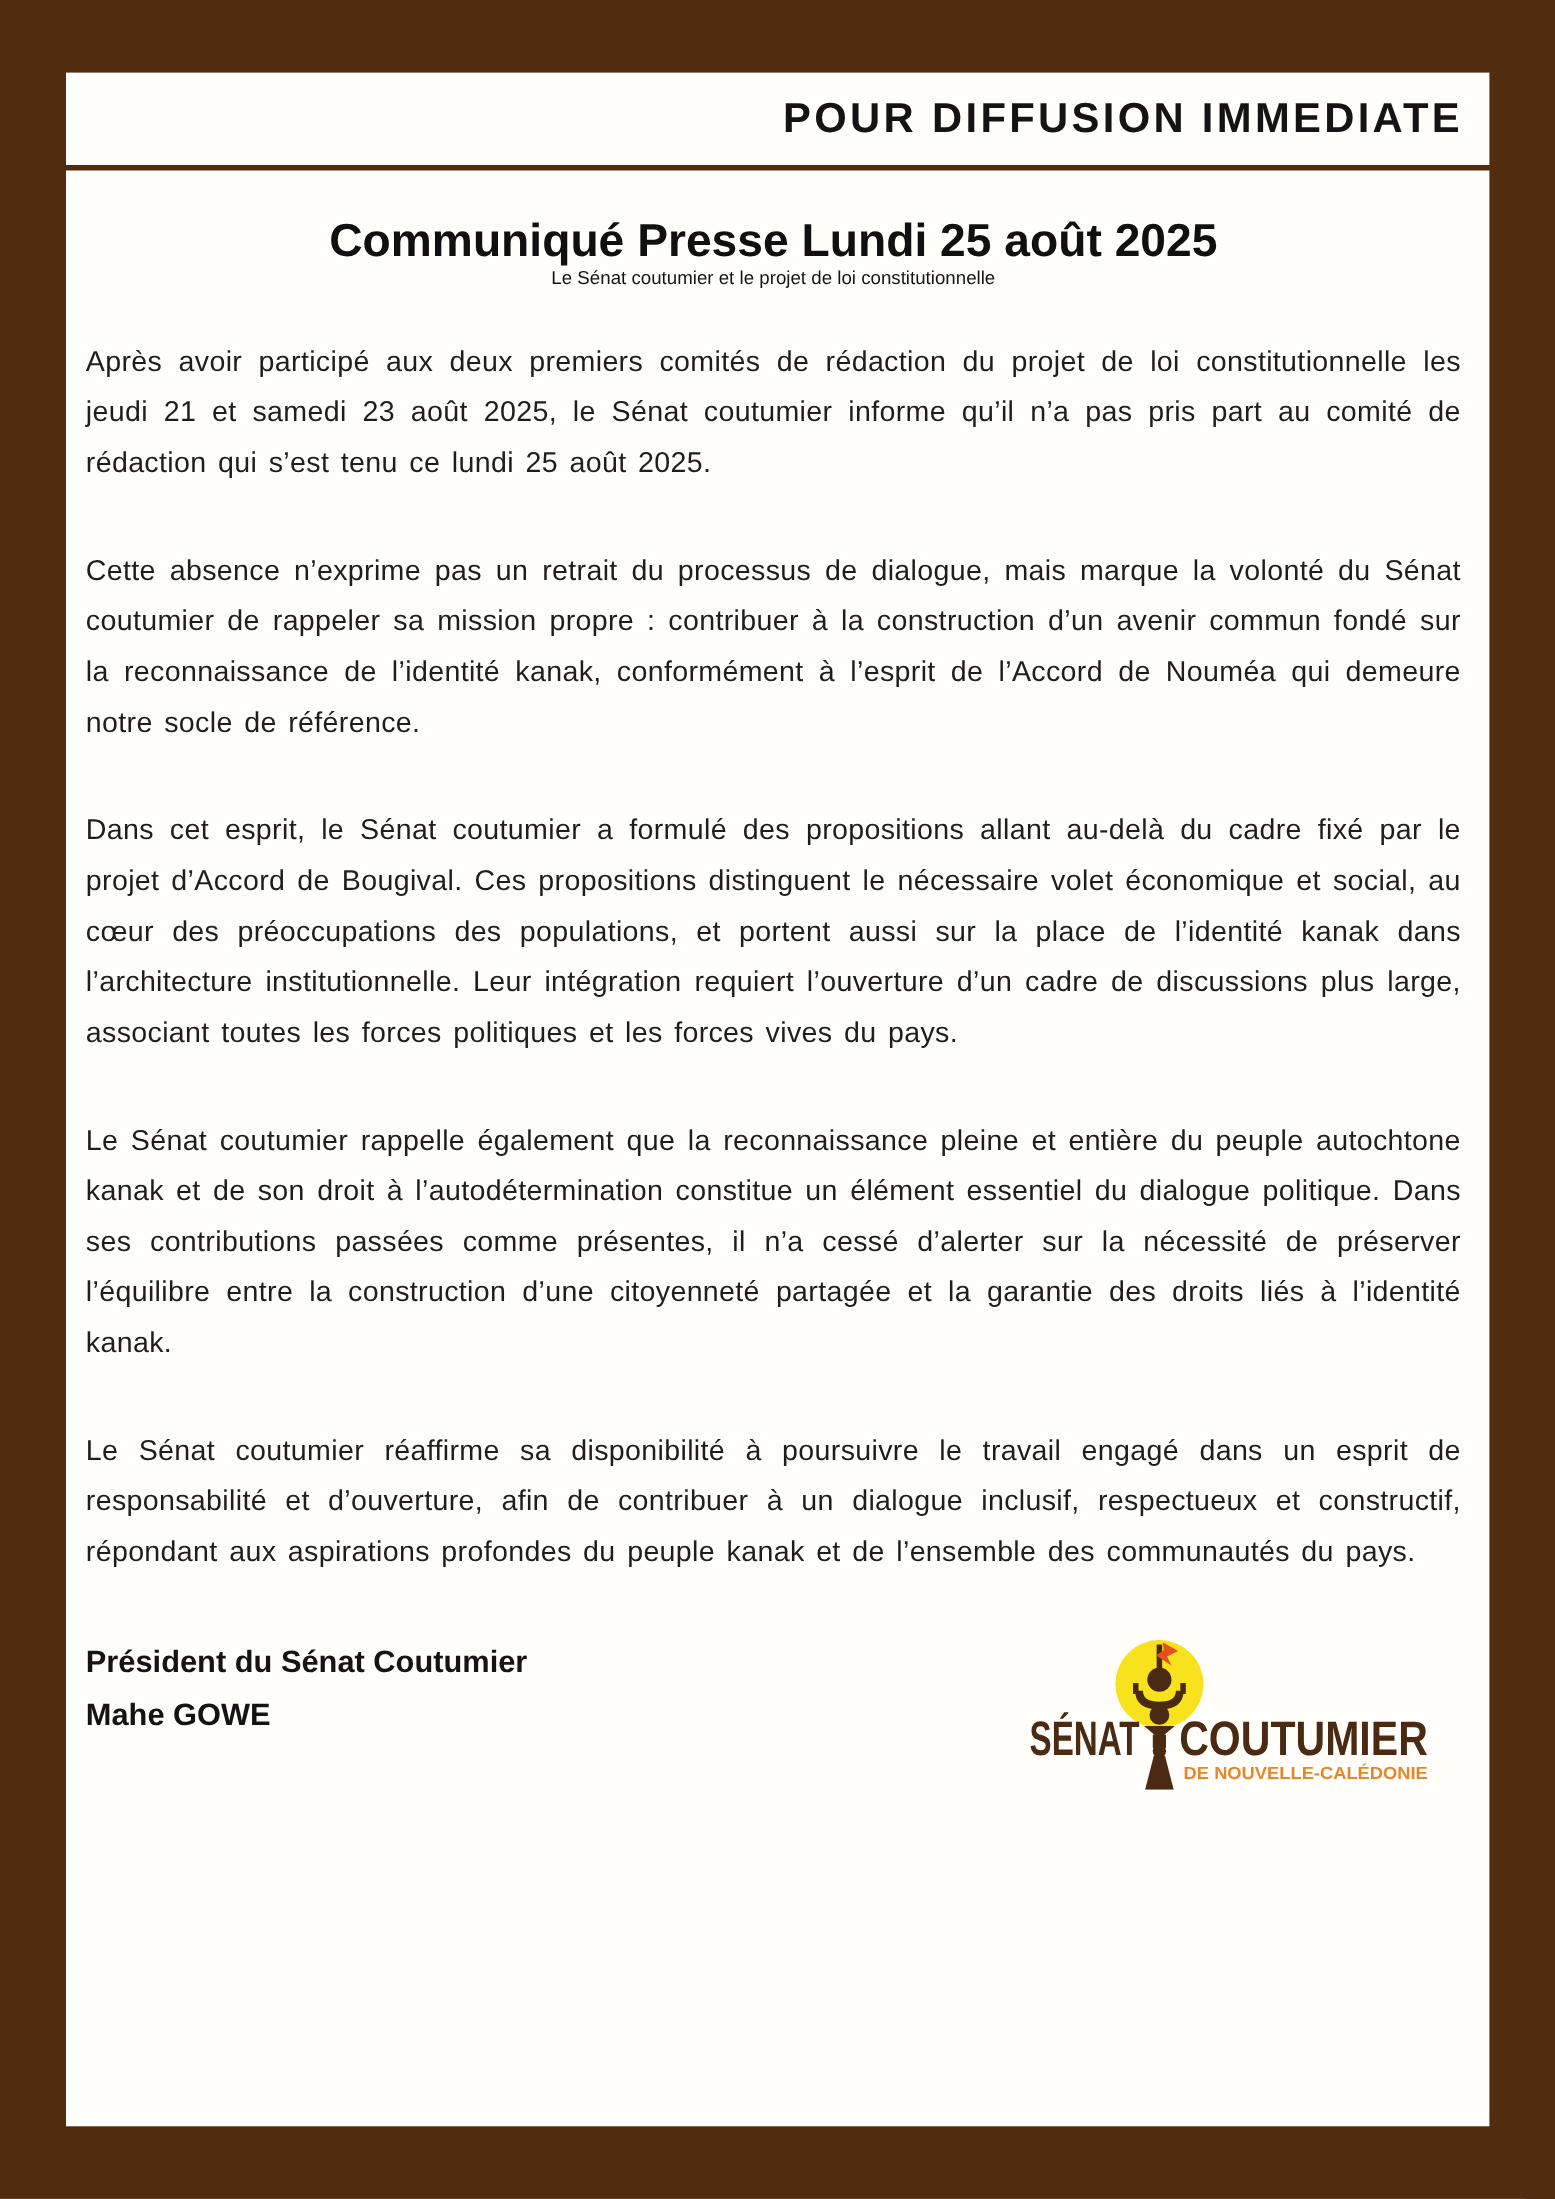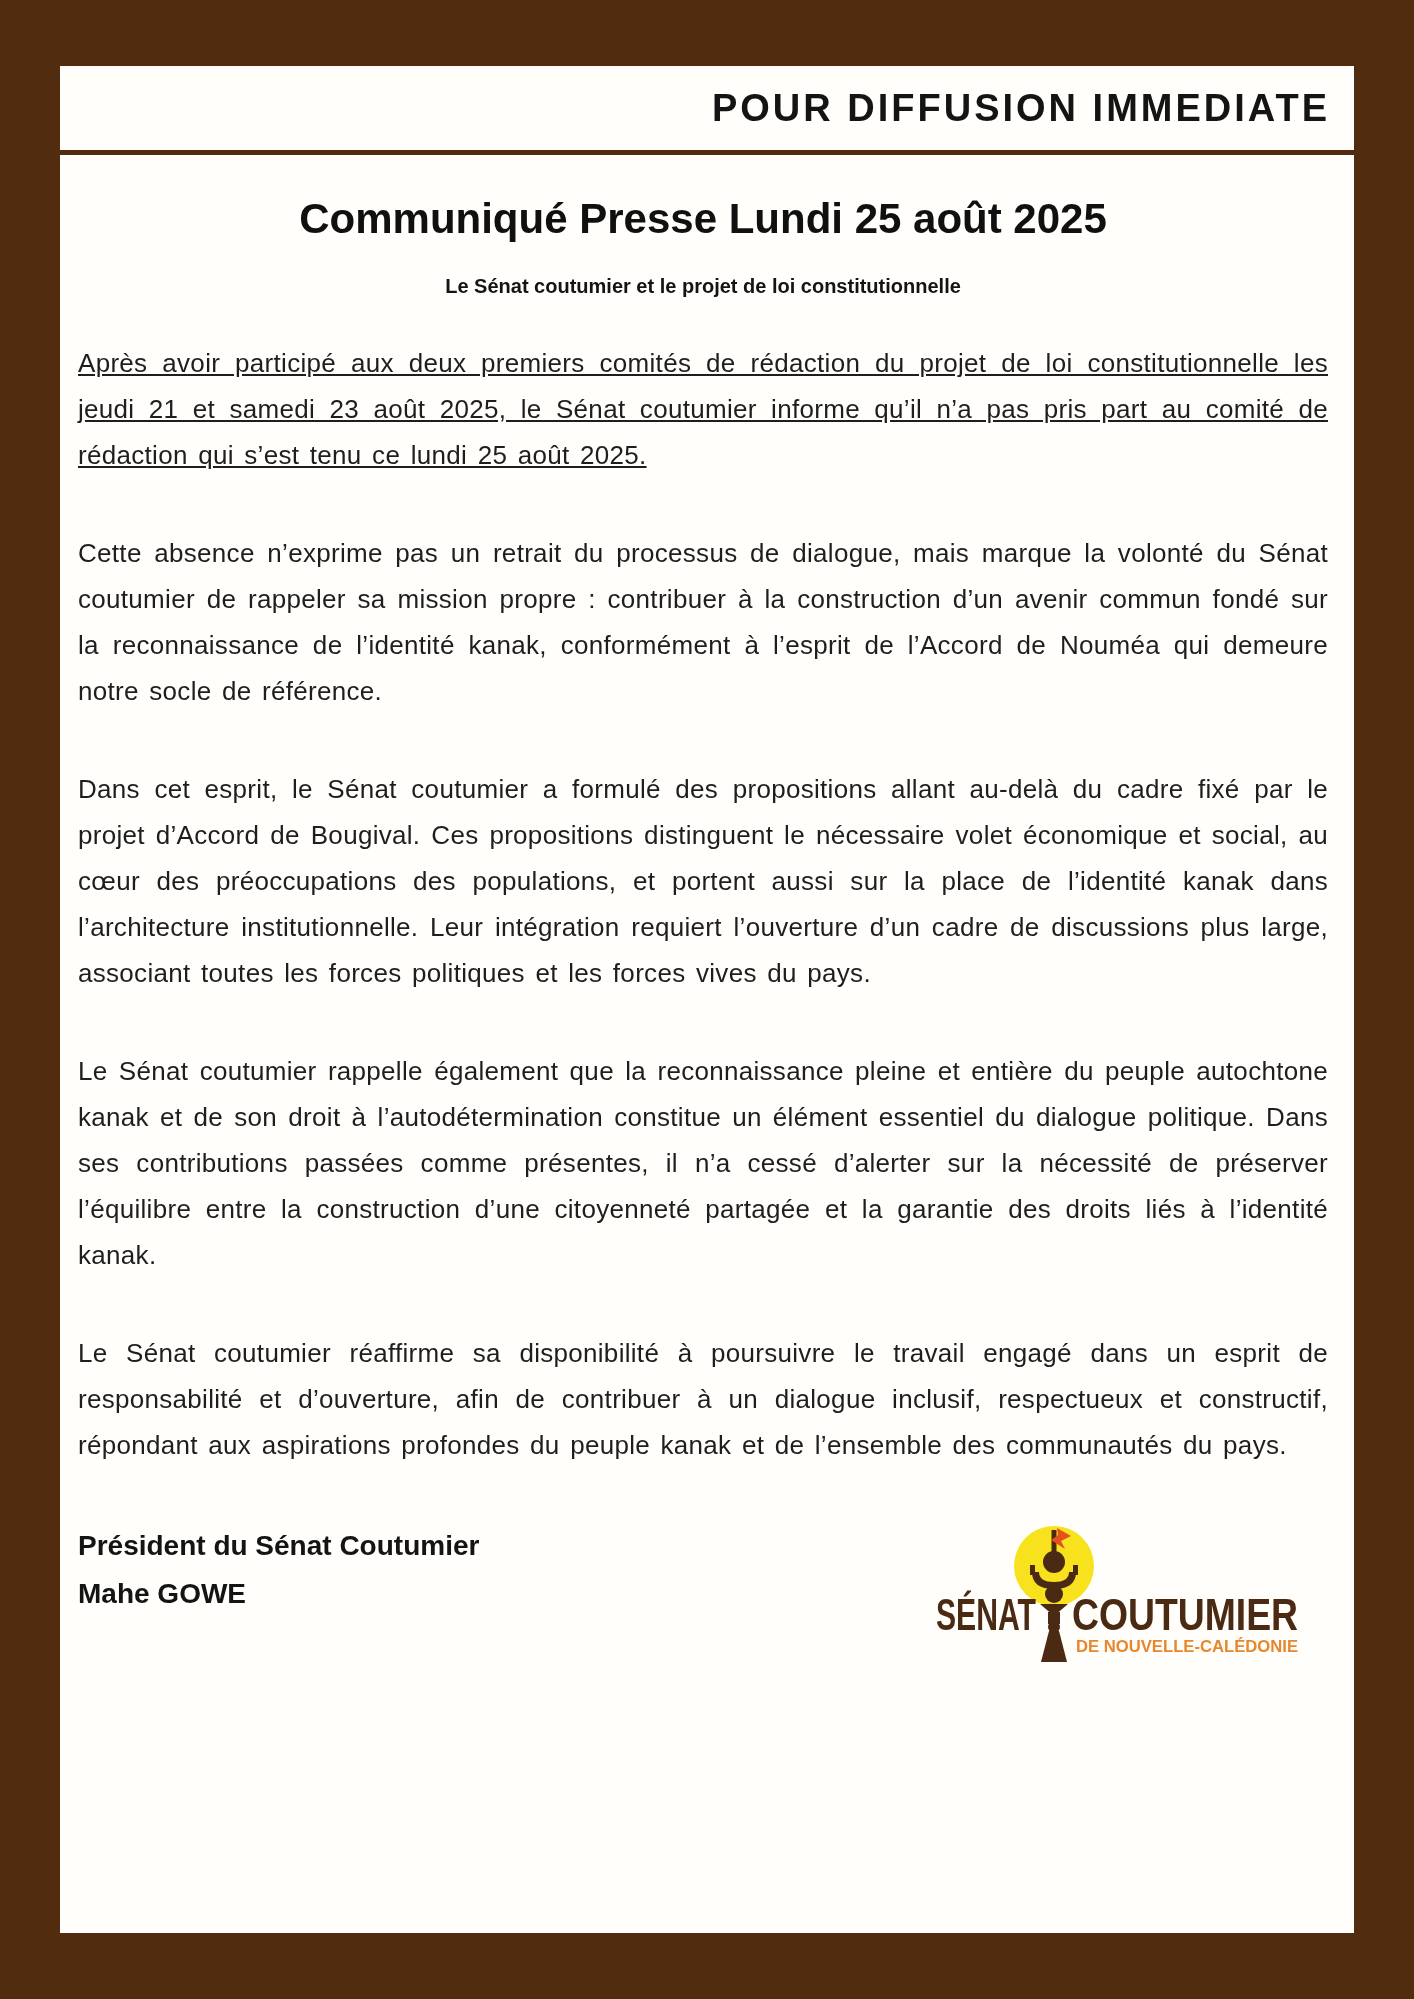--- a/index.html
+++ b/index.html
@@ -29,30 +29,30 @@
     background:#FFFEFB;
     flex:1 1 auto;
     padding:18px 26px 0 18px;
     overflow:hidden;
   }
   .doc-title {
     font-size:42px; font-weight:bold; text-align:center;
     margin-top:22px; color:#101010;
   }
   .doc-subtitle {
-    font-size:20px; font-weight:bold; text-align:center;
-    margin-top:32px; color:#141414;
+    font-size:17px; font-weight:normal; text-align:center;
+    color:#141414;
   }
   .body-text p {
     font-size:26px; line-height:46px;
     text-align:justify;
     letter-spacing:0.3px; word-spacing:3px;
     color:#1E1E1E;
   }
-  .body-text p.first { margin-top:42px;text-decoration:underline; }
+  .body-text p.first { margin-top:42px; }
   .body-text p.gap-s { margin-top:52px; }
   .body-text p.gap-l { margin-top:52px; }
   .footer-row {
     margin-top:54px;
     display:flex; justify-content:space-between; align-items:flex-start;
   }
   .signature div {
     font-size:28px; font-weight:bold; line-height:48px; color:#141414;
   }
   .logo { width:370px; height:140px; flex:0 0 auto; margin-right:28px; }

